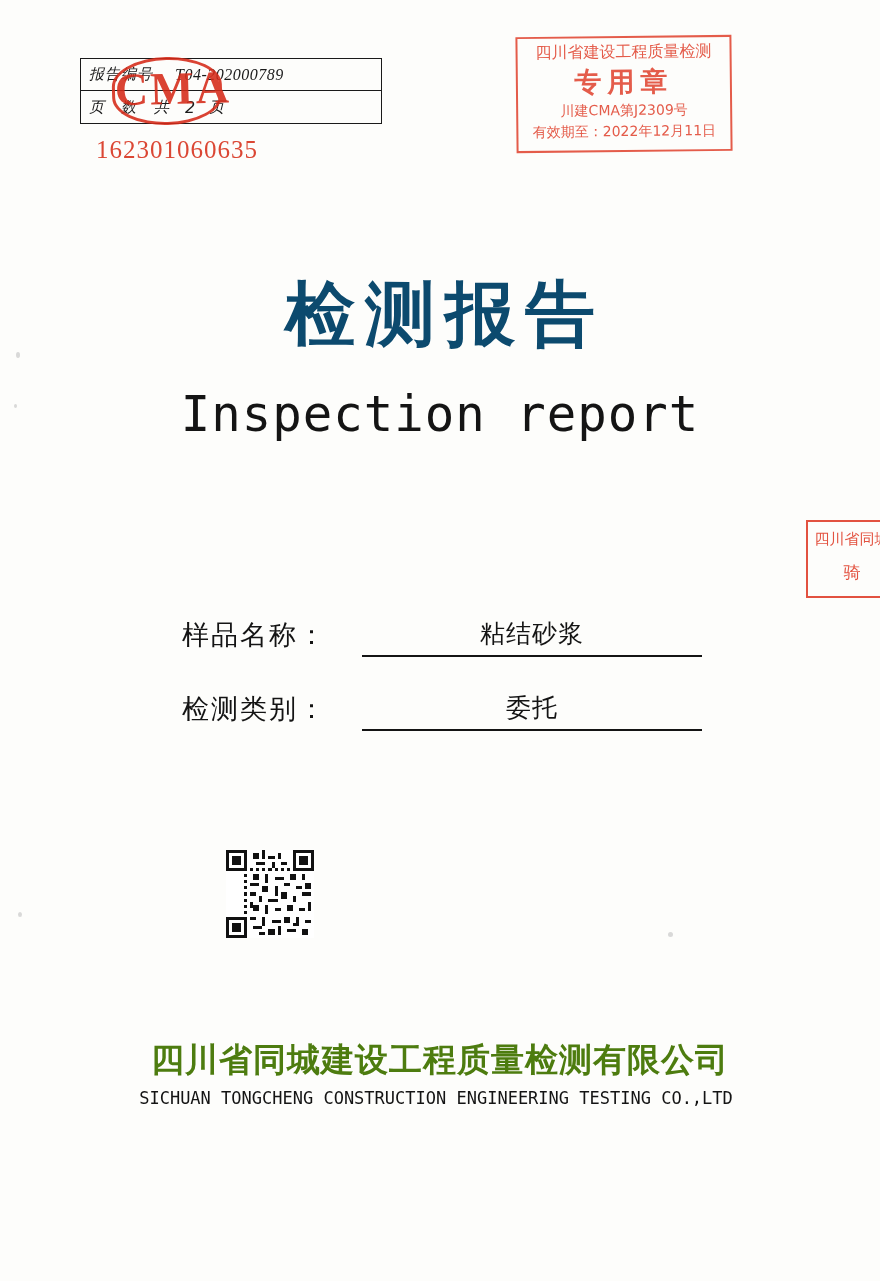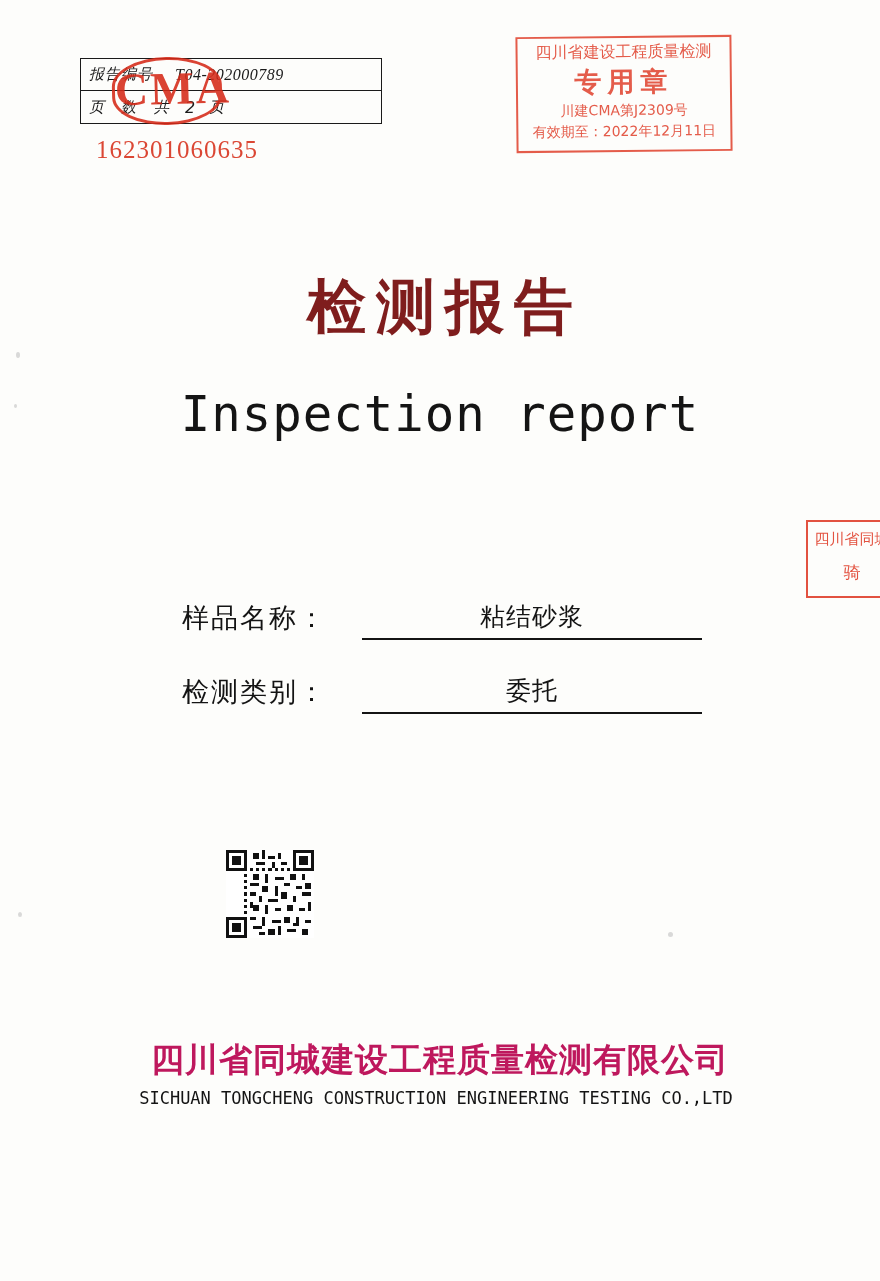--- a/index.html
+++ b/index.html
@@ -179,23 +179,23 @@
 
   
   .title-cn {
     position: absolute;
     top: 268px;
     left: 0;
     width: 880px;
     text-align: center;
     font-family: "DejaVu Sans", sans-serif;
     font-weight: bold;
-    font-size: 59px;
+    font-size: 70px;
     letter-spacing: 10px;
-    color: #7f1d1d;
+    color: #0c4a6e;
     text-indent: 10px;
   }
   .title-en {
     position: absolute;
     top: 386px;
     left: 0;
     width: 880px;
     text-align: center;
     font-family: "DejaVu Sans Mono", monospace;
     font-size: 49px;
@@ -205,21 +205,21 @@
 
   
   .fields {
     position: absolute;
     left: 182px;
     top: 600px;
     width: 520px;
   }
   .field-row {
     display: flex;
-    align-items: flex-start;
+    align-items: center;
     height: 74px;
     gap: 8px;
   }
   .field-label {
     width: 172px;
     font-family: "DejaVu Sans", sans-serif;
     font-size: 27px;
     letter-spacing: 2px;
     color: #141414;
     white-space: nowrap;
@@ -254,21 +254,21 @@
   .footer-cn {
     position: absolute;
     top: 1038px;
     left: 0;
     width: 880px;
     text-align: center;
     font-family: "DejaVu Sans", sans-serif;
     font-weight: bold;
     font-size: 33px;
     letter-spacing: 1px;
-    color: #be185d;
+    color: #4d7c0f;
   }
   .footer-en {
     position: absolute;
     top: 1088px;
     left: 0;
     width: 872px;
     text-align: center;
     font-family: "DejaVu Sans Mono", monospace;
     font-size: 17px;
     letter-spacing: 0px;

